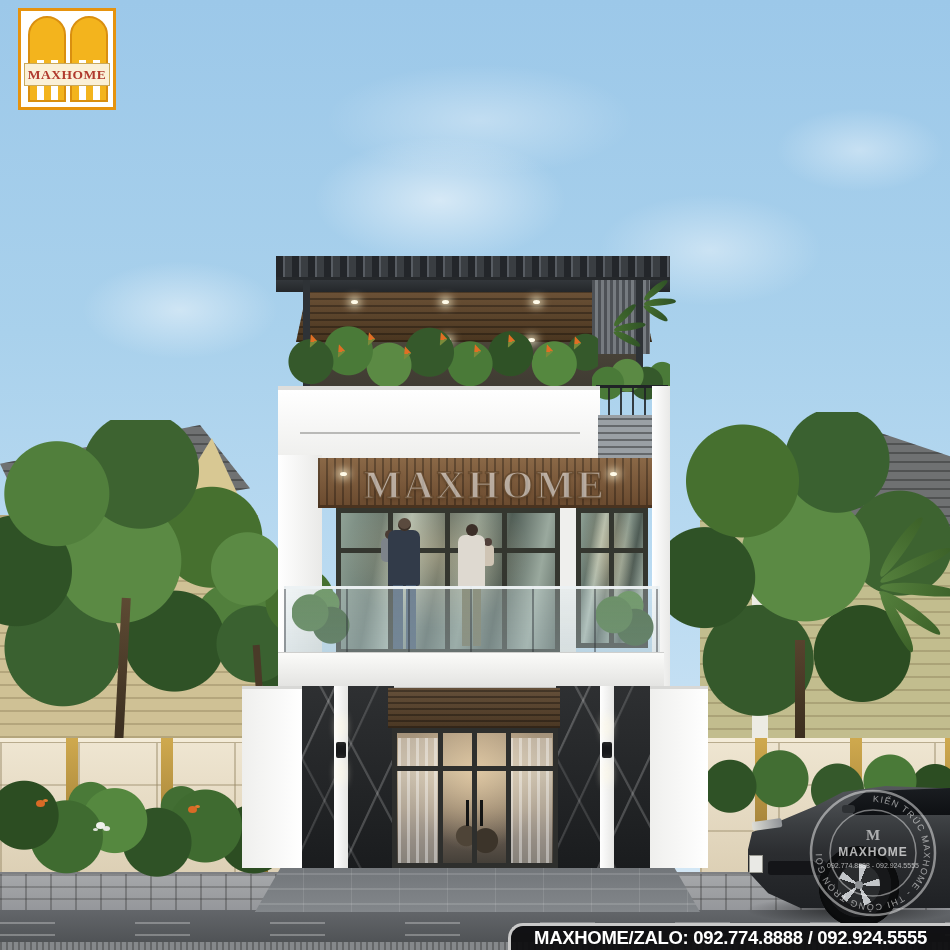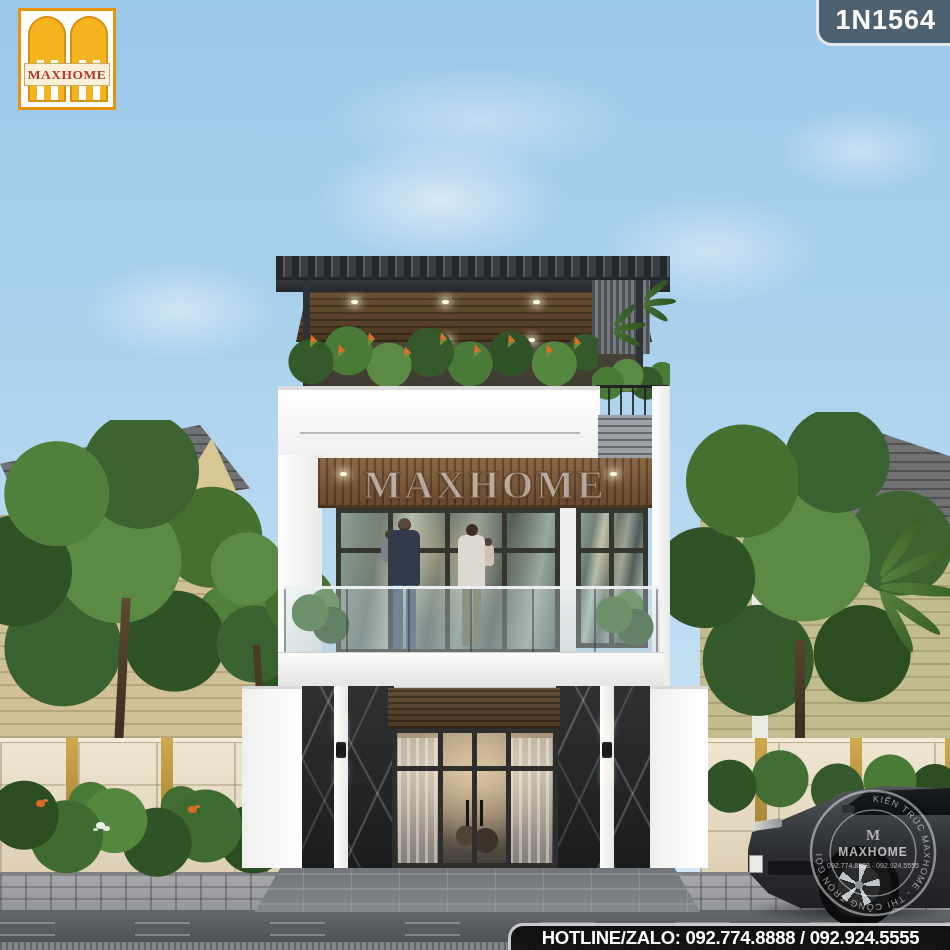--- a/index.html
+++ b/index.html
@@ -461,17 +461,16 @@
       <div class="slit" style="left:7px;"></div>
         <div class="slit" style="left:21px;"></div>
     </div>
     <div class="arch" style="left:49px;">
       <div class="slit" style="left:7px;"></div>
         <div class="slit" style="left:21px;"></div>
     </div>
     <div class="logo-band">MAXHOME</div>
   </div>
 
-  <div class="model-badge">1N1564</div>
-
-  <div class="hotline-bar">HOTLINE/ZALO: 092.774.8888 / 092.924.5555</div>
+
+  <div class="hotline-bar">MAXHOME/ZALO: 092.774.8888 / 092.924.5555</div>
 
 </div>
 
 </body></html>

